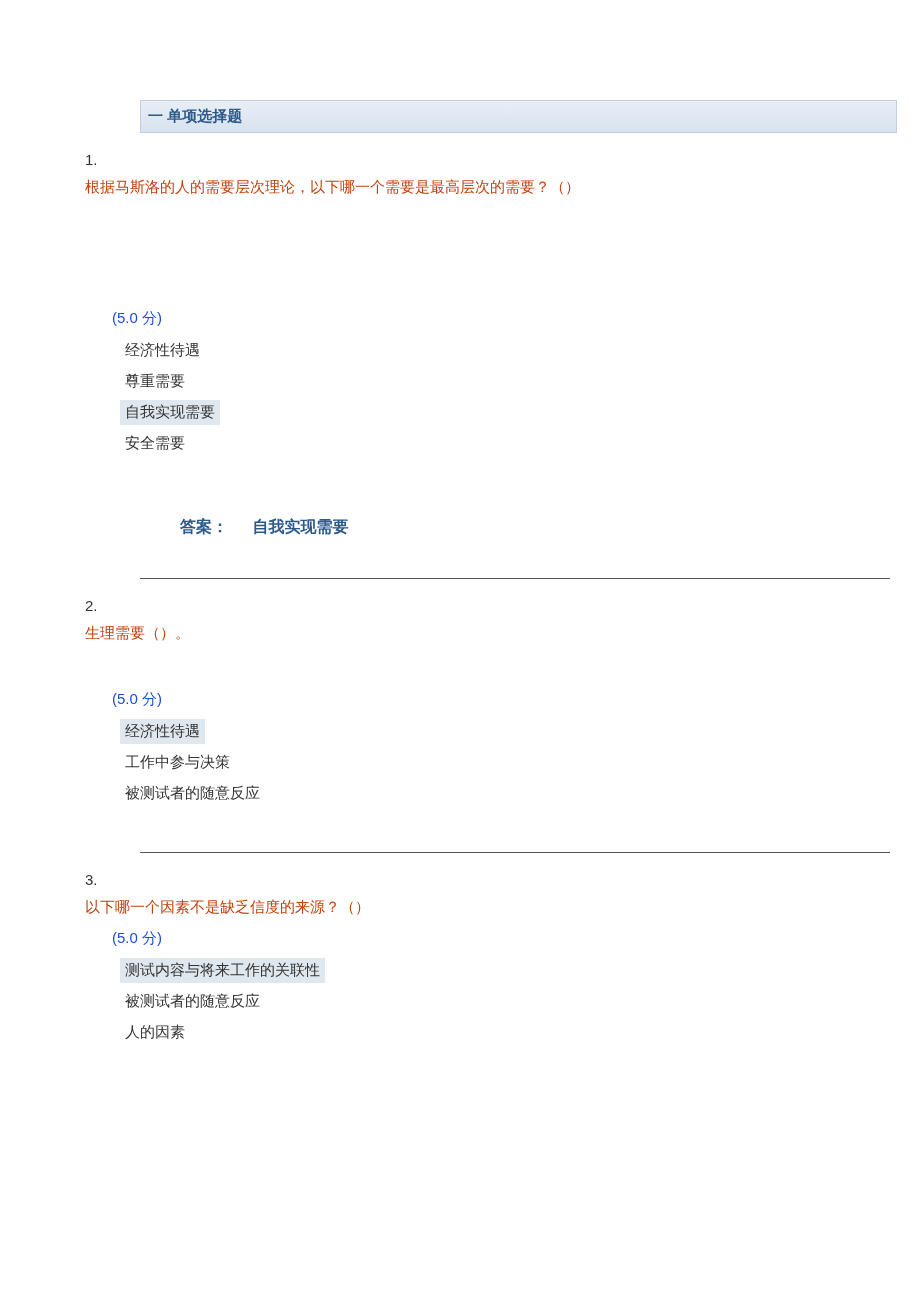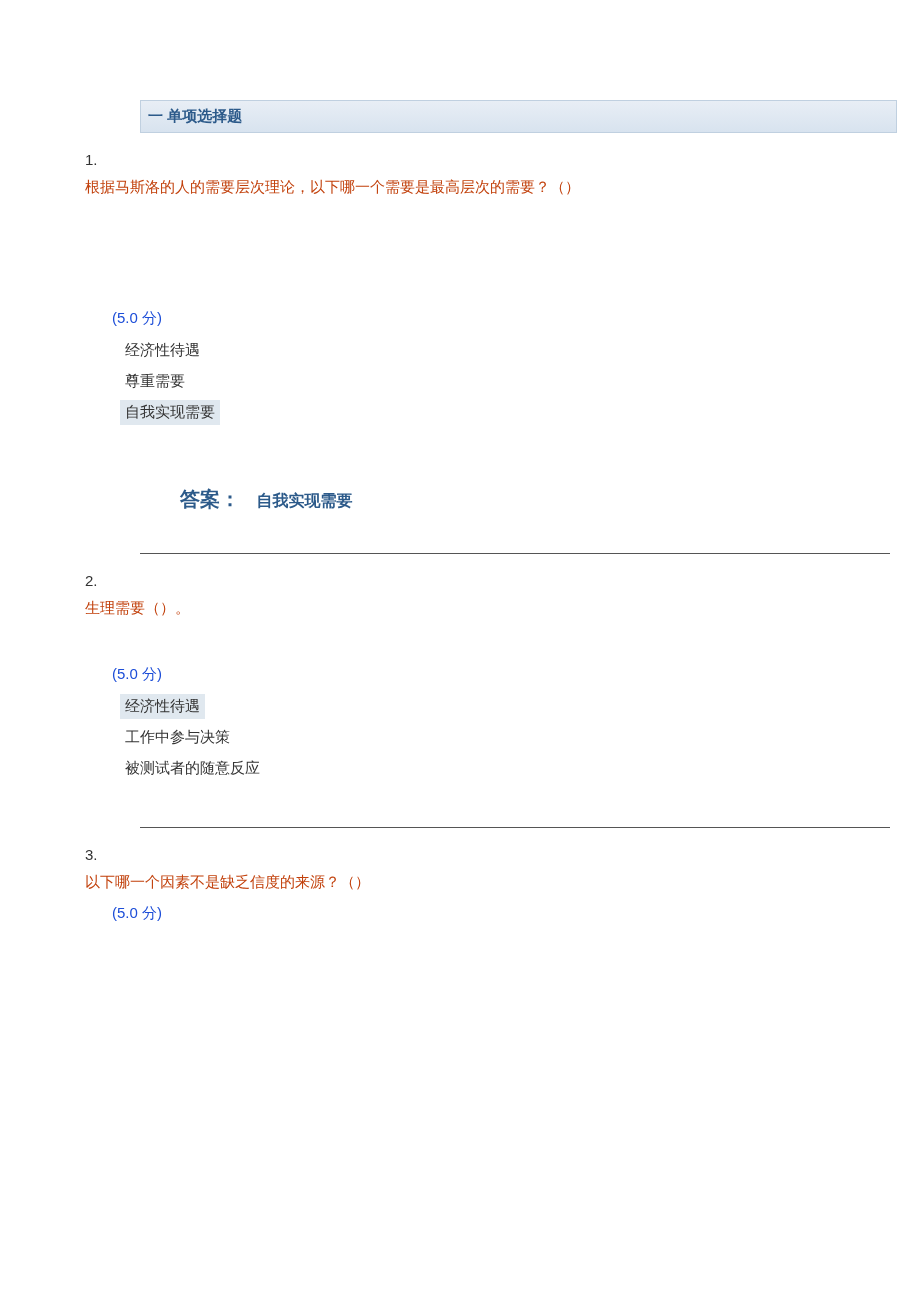--- a/index.html
+++ b/index.html
@@ -60,23 +60,23 @@
     .option.highlighted {
       background-color: #e0e8ef;
     }
     .answer-section {
       margin-top: 55px;
       margin-left: 180px;
     }
     .answer-label {
       color: #2c5a8a;
       font-weight: bold;
-      font-size: 20px;
+      font-size: 16px;
       display: inline-block;
-      margin-right: 12px;
+      margin-right: 20px;
     }
     .answer-value {
       color: #2c5a8a;
       font-weight: bold;
       font-size: 16px;
       display: inline-block;
     }
     .divider {
       border-top: 1px solid #555;
       margin-top: 40px;
@@ -98,20 +98,21 @@
 
   <div class="question-block">
     <div class="question-number">1.</div>
     <div class="question-text">根据马斯洛的人的需要层次理论，以下哪一个需要是最高层次的需要？（）</div>
     <div class="spacer-large"></div>
     <div class="points">(5.0  分)</div>
     <div class="options">
       <div><span class="option">经济性待遇</span></div>
       <div><span class="option">尊重需要</span></div>
       <div><span class="option highlighted">自我实现需要</span></div>
+      <div><span class="option">安全需要</span></div>
     </div>
     <div class="answer-section">
       <span class="answer-label">答案：</span>
       <span class="answer-value">自我实现需要</span>
     </div>
     <div class="divider"></div>
   </div>
 
   <div class="question-block">
     <div class="question-number">2.</div>
@@ -123,14 +124,19 @@
       <div><span class="option">工作中参与决策</span></div>
       <div><span class="option">被测试者的随意反应</span></div>
     </div>
     <div class="divider"></div>
   </div>
 
   <div class="question-block">
     <div class="question-number">3.</div>
     <div class="question-text">以下哪一个因素不是缺乏信度的来源？（）</div>
     <div class="points">(5.0  分)</div>
+    <div class="options">
+      <div><span class="option highlighted">测试内容与将来工作的关联性</span></div>
+      <div><span class="option">被测试者的随意反应</span></div>
+      <div><span class="option">人的因素</span></div>
+    </div>
   </div>
 </div>
 
 </body></html>

